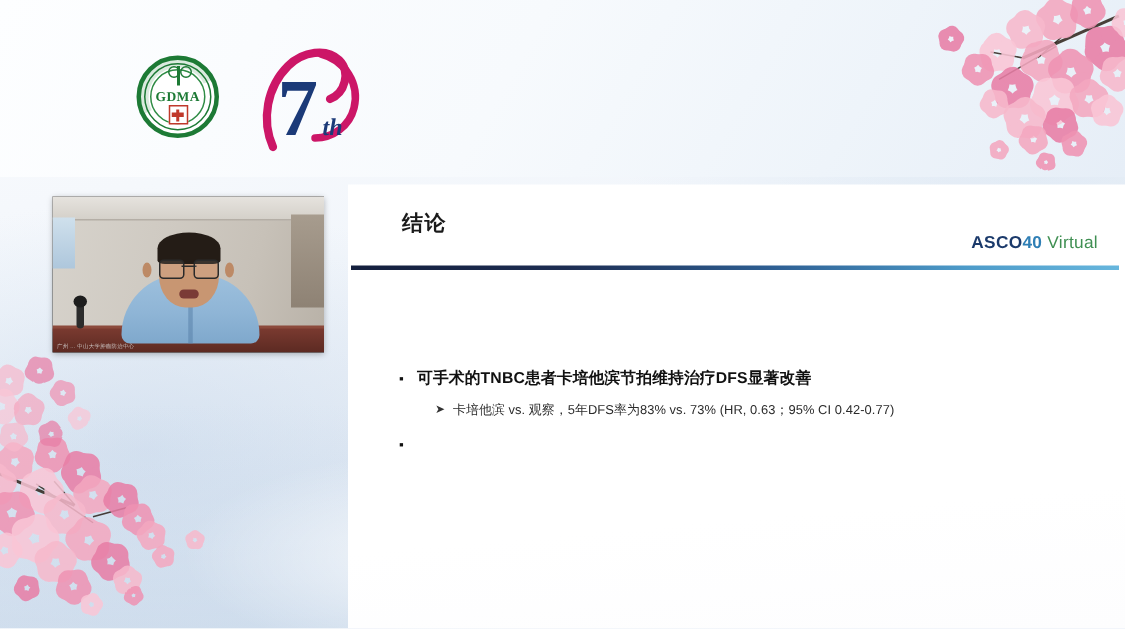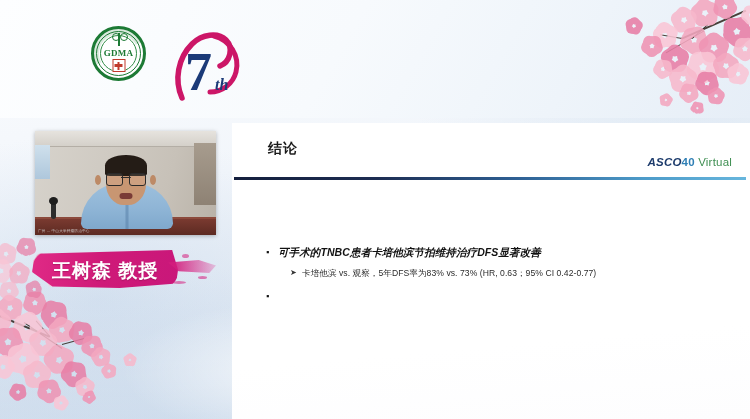--- a/index.html
+++ b/index.html
@@ -21,21 +21,21 @@
     background:linear-gradient(to top,rgba(188,208,230,.55),rgba(188,208,230,0));}
   .wash.w4{left:120px;top:300px;width:360px;height:140px;
     background:radial-gradient(ellipse at 50% 50%,rgba(255,255,255,.75),rgba(255,255,255,0) 70%);}
 
   
   #header{position:absolute;left:0;top:0;width:750px;height:118px;overflow:hidden;}
   #hdr-bg{position:absolute;inset:0;
     background:linear-gradient(120deg,#fdfeff 0%,#f7fafd 45%,#eef4fa 75%,#e6eef7 100%);}
 
   
-  #gdma{position:absolute;left:91px;top:26px;width:55px;height:55px;}
+  #gdma{position:absolute;left:91px;top:37px;width:55px;height:55px;}
   .gd-ring{position:absolute;border-radius:50%;}
   .gd-r1{inset:0;background:#ffffff;border:3px solid #1d7a35;}
   .gd-r2{inset:5px;border:1.5px solid #1d7a35;border-radius:50%;}
   .gd-r3{inset:9px;border:1px solid #2f8c45;border-radius:50%;}
   .gd-text{position:absolute;left:0;right:0;top:22px;text-align:center;
     font-size:9px;font-weight:bold;color:#1d7a35;letter-spacing:.3px;
     font-family:"Liberation Serif",serif;}
   .gd-cad{position:absolute;left:50%;top:7px;transform:translateX(-50%);
     width:2px;height:13px;background:#1d7a35;}
   .gd-cad:before,.gd-cad:after{content:"";position:absolute;width:6px;height:6px;
@@ -133,30 +133,30 @@
     font-size:19px;font-weight:bold;color:#ffffff;letter-spacing:1px;
     white-space:nowrap;text-shadow:0 1px 1px rgba(120,10,70,.4);}
 
   
   #slide{position:absolute;left:232px;top:123px;width:518px;height:296px;
     background:linear-gradient(175deg,#ffffff 0%,#ffffff 72%,#fdfdfe 100%);}
   #slide-title{position:absolute;left:36px;top:17px;
     font-size:14px;font-weight:bold;color:#1a1a1a;letter-spacing:1px;}
   #asco-logo{position:absolute;right:18px;top:33px;
     font-size:11.5px;font-weight:bold;letter-spacing:.2px;white-space:nowrap;}
-  #asco-logo .a1{color:#1b3a6b;font-style:italic;}
+  #asco-logo .a1{color:#1b3a6b;}
   #asco-logo .a2{color:#2f7fb5;}
   #asco-logo .a3{color:#3f8f52;font-weight:normal;}
   #rule{position:absolute;left:2px;top:54px;width:512px;height:3px;
     background:linear-gradient(90deg,#141f3d 0%,#1d2d52 28%,#2e5f93 55%,#4d9bc9 80%,#67b6dd 100%);}
 
   .bullets{position:absolute;left:34px;top:122px;width:460px;}
   .b-row{display:flex;align-items:flex-start;margin-bottom:3px;}
   .b-mark{width:12px;flex:0 0 12px;color:#111;font-size:9px;line-height:15px;text-align:left;}
-  .b-main{font-size:10.5px;font-weight:bold;color:#111;line-height:15px;letter-spacing:.1px;font-style:italic;}
+  .b-main{font-size:10.5px;font-weight:bold;color:#111;line-height:15px;letter-spacing:.1px;}
   .s-row{display:flex;align-items:flex-start;margin:6px 0 9px 24px;}
   .s-mark{width:12px;flex:0 0 12px;color:#333;font-size:8px;line-height:14px;}
   .s-text{font-size:8.6px;color:#2b2b2b;line-height:14px;letter-spacing:.05px;}
 </style>
 </head>
 <body>
 
 <div id="stage">
 
   <div class="wash w1"></div>
@@ -591,28 +591,20 @@
     <div class="vid-glass">
       <div class="vid-lens l"></div>
         <div class="vid-bridge"></div>
         <div class="vid-lens r"></div>
     </div>
     <div class="vid-mouth"></div>
     <div class="vid-mic"></div>
     <div class="vid-label">广州 ... 中山大学肿瘤防治中心</div>
   </div>
 
-  <div id="speaker">
-    <div class="brush-main"></div>
-    <div class="brush-tail"></div>
-    <div class="brush-fleck" style="left:150px;top:6px;width:7px;height:4px;"></div>
-    <div class="brush-fleck" style="left:166px;top:28px;width:9px;height:3px;"></div>
-    <div class="brush-fleck" style="left:140px;top:33px;width:14px;height:3px;"></div>
-    <div id="speaker-name">王树森 教授</div>
-  </div>
 
   <div id="slide">
     <div id="slide-title">结论</div>
 
     <div id="asco-logo">
       <span class="a1">ASCO</span><span class="a2">40</span> <span class="a3">Virtual</span>
     </div>
 
     <div id="rule"></div>
 

